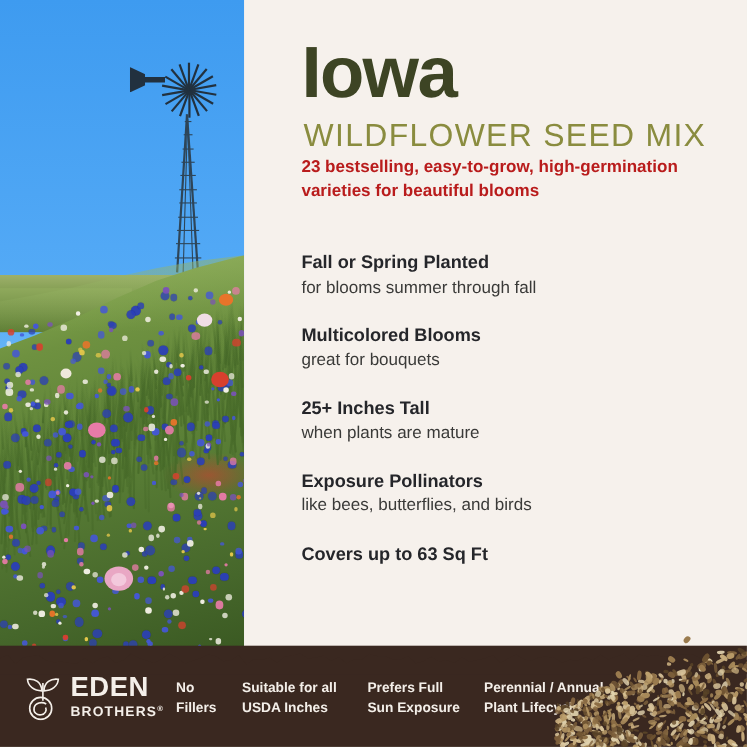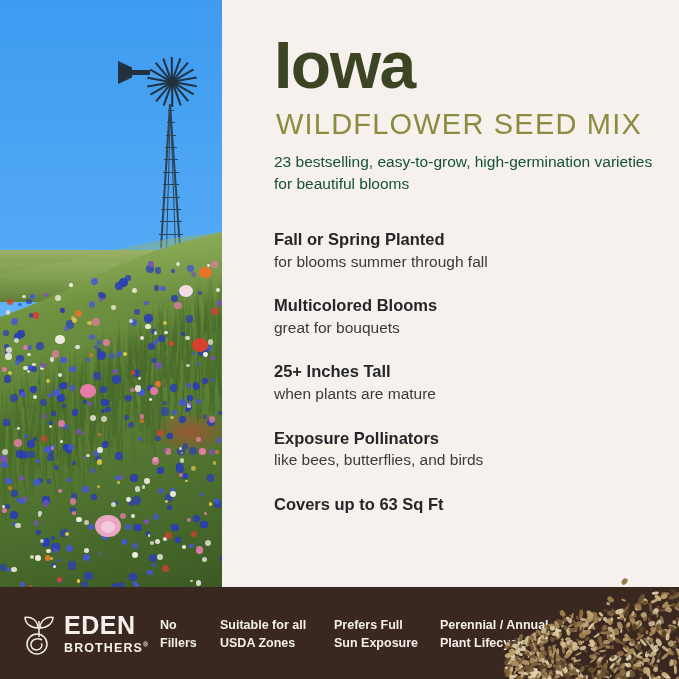--- a/index.html
+++ b/index.html
@@ -80,22 +80,22 @@
     position:absolute;left:52px;top:32px;
     font-size:66px;font-weight:bold;letter-spacing:-1.5px;
     color:#3D4424;line-height:1;
   }
   #subtitle{
     position:absolute;left:54px;top:110px;
     font-size:29px;font-weight:400;letter-spacing:1.2px;
     color:#8A8C3F;line-height:1;
   }
   #tagline{
-    position:absolute;left:52px;top:151px;width:400px;
-    font-size:15.5px;color:#14532d;line-height:1.45;
+    position:absolute;left:52px;top:141px;width:400px;
+    font-size:15.5px;color:#b91c1c;line-height:1.45;font-weight:bold;
   }
 
   #features{position:absolute;left:52px;top:229px;width:400px;}
   .feature{margin-bottom:22.5px;}
   .feat-title{font-size:16.5px;font-weight:bold;color:#25262A;line-height:1.32;}
   .feat-sub{font-size:15.5px;font-weight:400;color:#3A3A38;line-height:1.35;margin-top:1px;}
 
   
   #soilbar{
     position:absolute;left:0;bottom:0;width:679px;height:92px;
@@ -1090,21 +1090,21 @@
           </div>
         </div>
       </div>
 
       <div class="foot-item" id="foot-1" style="left: 160px;">
         <div>No</div>
         <div>Fillers</div>
       </div>
       <div class="foot-item" id="foot-2" style="left: 220px;">
         <div>Suitable for all</div>
-        <div>USDA Zones</div>
+        <div>USDA Inches</div>
       </div>
       <div class="foot-item" id="foot-3" style="left: 334px;">
         <div>Prefers Full</div>
         <div>Sun Exposure</div>
       </div>
       <div class="foot-item" id="foot-4" style="left: 440px;">
         <div>Perennial / Annual</div>
         <div>Plant Lifecycle</div>
       </div>
 

